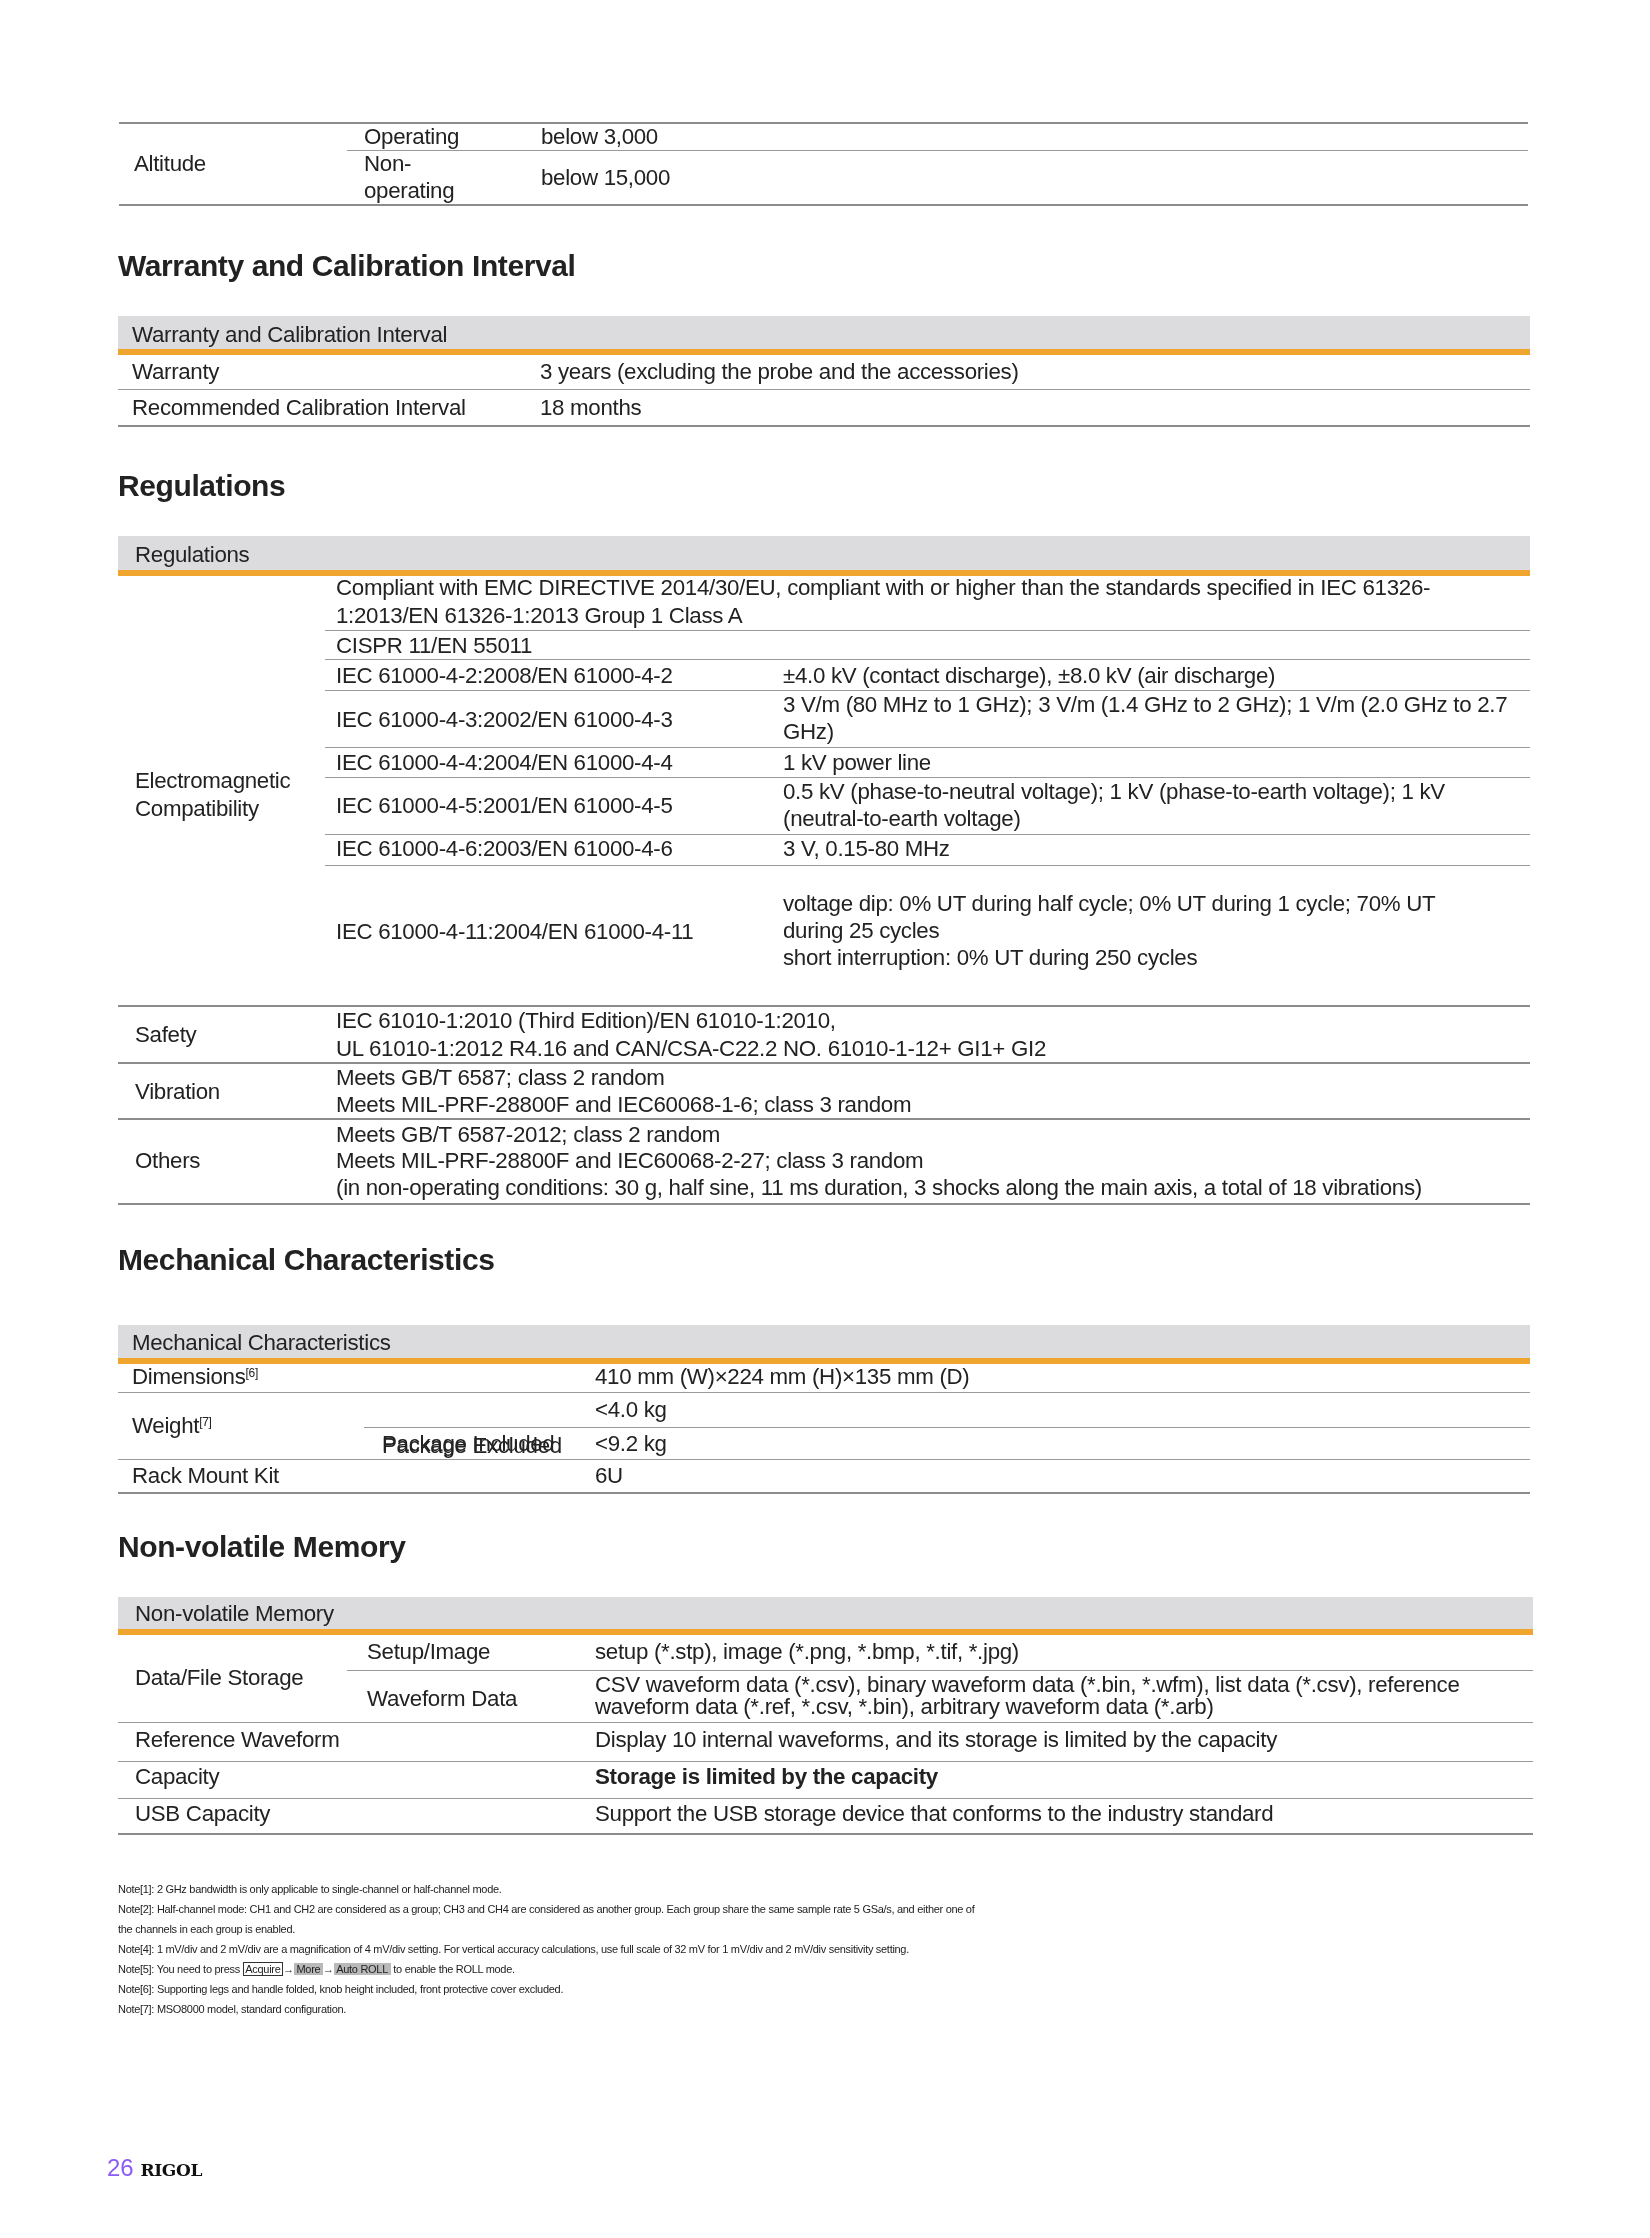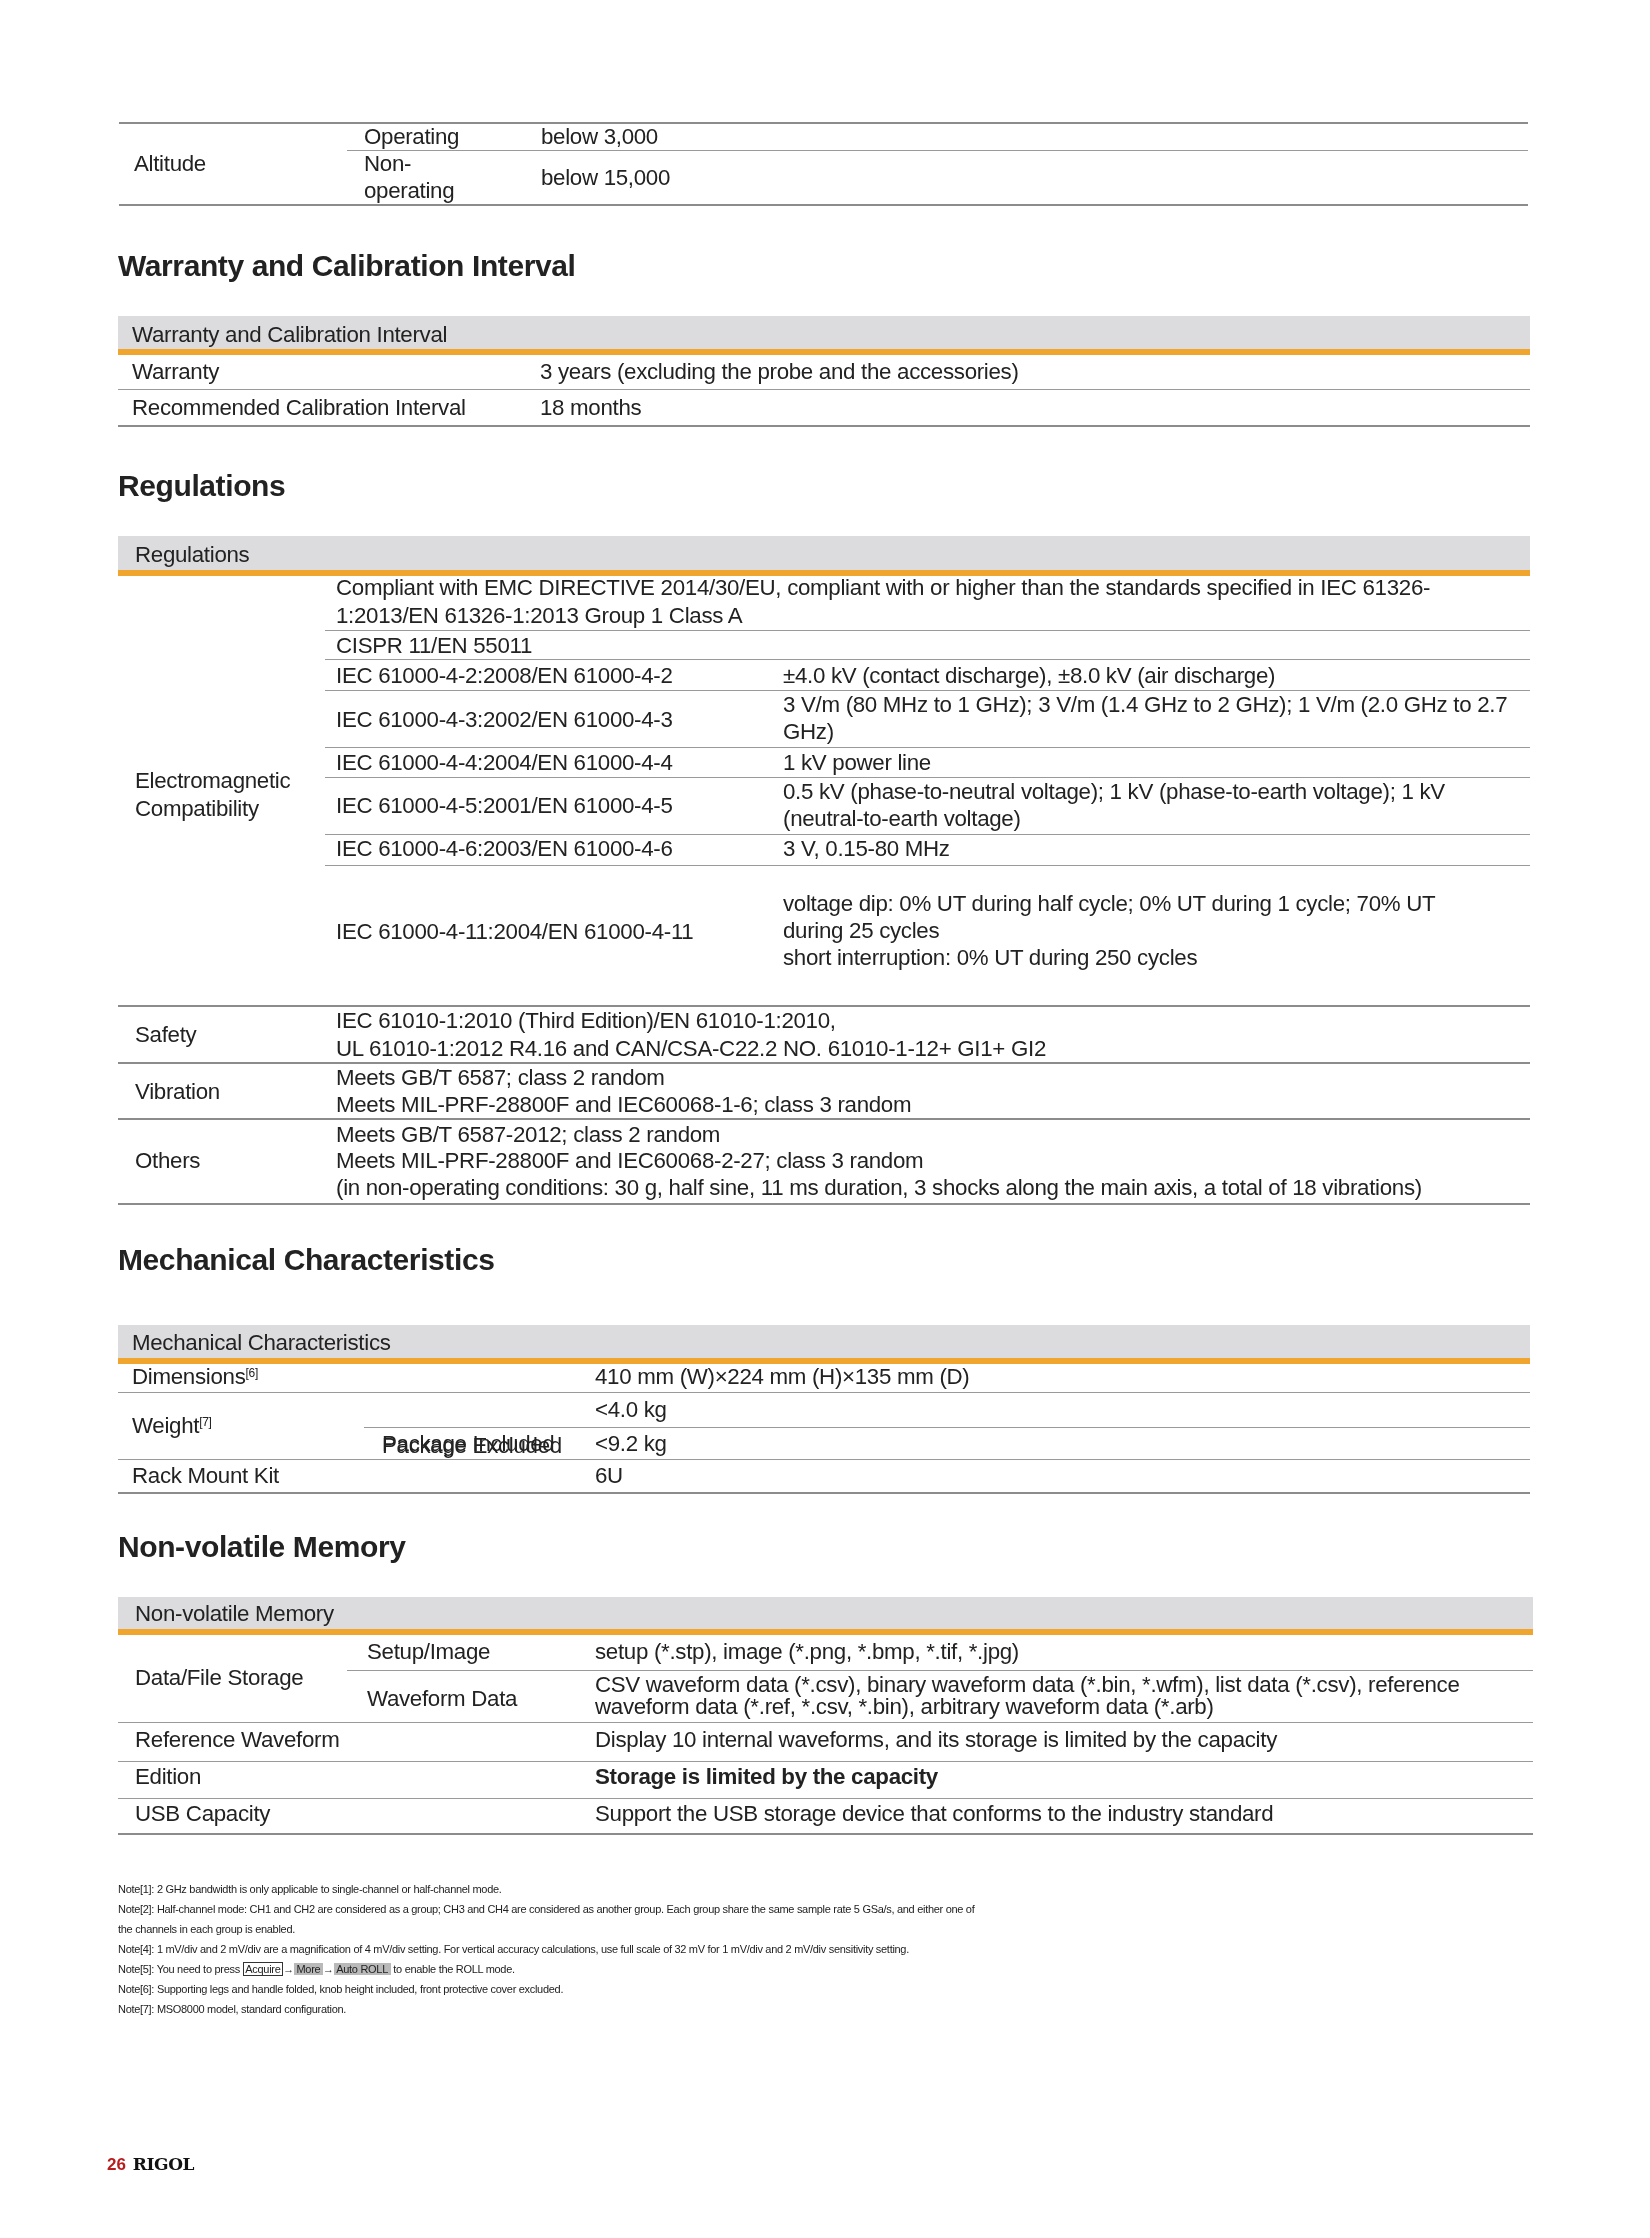--- a/index.html
+++ b/index.html
@@ -12,21 +12,21 @@
   .t { font-size: 22.3px; line-height: 27.5px; color: #222; letter-spacing: -0.3px; }
   .h2 { font-size: 30px; font-weight: bold; color: #222; letter-spacing: -0.4px; }
   .hline { position: absolute; height: 1.7px; background: #8c8c8c; }
   .thinline { position: absolute; height: 0.9px; background: #9a9a9a; }
   .hdr { position: absolute; background: #dcdcde; }
   .orange { position: absolute; height: 6px; background: #f0a52e; }
   .note { font-size: 11px; line-height: 20px; color: #222; letter-spacing: -0.3px; white-space: nowrap; }
   .boxed { border: 1.3px solid #333; padding: 0 1.7px; }
   .shaded { background: #b9b9b9; padding: 0 2.6px; }
   sup { font-size: 12px; vertical-align: top; position: relative; top: -3.4px; }
-  .pagenum { font-size: 17px; color: #b91c1c; font-weight: 700; }
+  .pagenum { font-size: 24px; color: #8b5cf6; font-weight: 400; }
   .logo { font-family: "DejaVu Serif", serif; font-weight: bold; font-size: 17px; color: #111; letter-spacing: -0.4px; }
 </style>
 </head>
 <body>
 
 <div class="page">
 
   <div>
     <div class="hline" style="left:119px; top:122px; width:1409px;"></div>
     <div class="abs t" style="left:134px; top:150px;">Altitude</div>
@@ -146,21 +146,21 @@
     <div class="abs t" style="left:595px; top:1638px;">setup (*.stp), image (*.png, *.bmp, *.tif, *.jpg)</div>
     <div class="thinline" style="left:347px; top:1670px; width:1186px;"></div>
     <div class="abs t" style="left:367px; top:1685px;">Waveform Data</div>
     <div class="abs t" style="left:595px; top:1671px;">CSV waveform data (*.csv), binary waveform data (*.bin, *.wfm), list data (*.csv), reference</div>
     <div class="abs t" style="left:595px; top:1693px;">waveform data (*.ref, *.csv, *.bin), arbitrary waveform data (*.arb)</div>
     <div class="thinline" style="left:118px; top:1722px; width:1415px;"></div>
 
     <div class="abs t" style="left:135px; top:1726px;">Reference Waveform</div>
     <div class="abs t" style="left:595px; top:1726px;">Display 10 internal waveforms, and its storage is limited by the capacity</div>
     <div class="thinline" style="left:118px; top:1761px; width:1415px;"></div>
-    <div class="abs t" style="left:135px; top:1763px;">Edition</div>
+    <div class="abs t" style="left:135px; top:1763px;">Capacity</div>
     <div class="abs t" style="left:595px; top:1763px;font-weight:bold;">Storage is limited by the capacity</div>
     <div class="thinline" style="left:118px; top:1798px; width:1415px;"></div>
     <div class="abs t" style="left:135px; top:1800px;">USB Capacity</div>
     <div class="abs t" style="left:595px; top:1800px;">Support the USB storage device that conforms to the industry standard</div>
     <div class="hline" style="left:118px; top:1833px; width:1415px;"></div>
   </div>
 
   <div class="abs" style="left:118px; top:1879px;">
     <div class="note">Note[1]: 2 GHz bandwidth is only applicable to single-channel or half-channel mode.</div>
     <div class="note">Note[2]: Half-channel mode: CH1 and CH2 are considered as a group; CH3 and CH4 are considered as another group. Each group share the same sample rate 5 GSa/s, and either one of</div>

